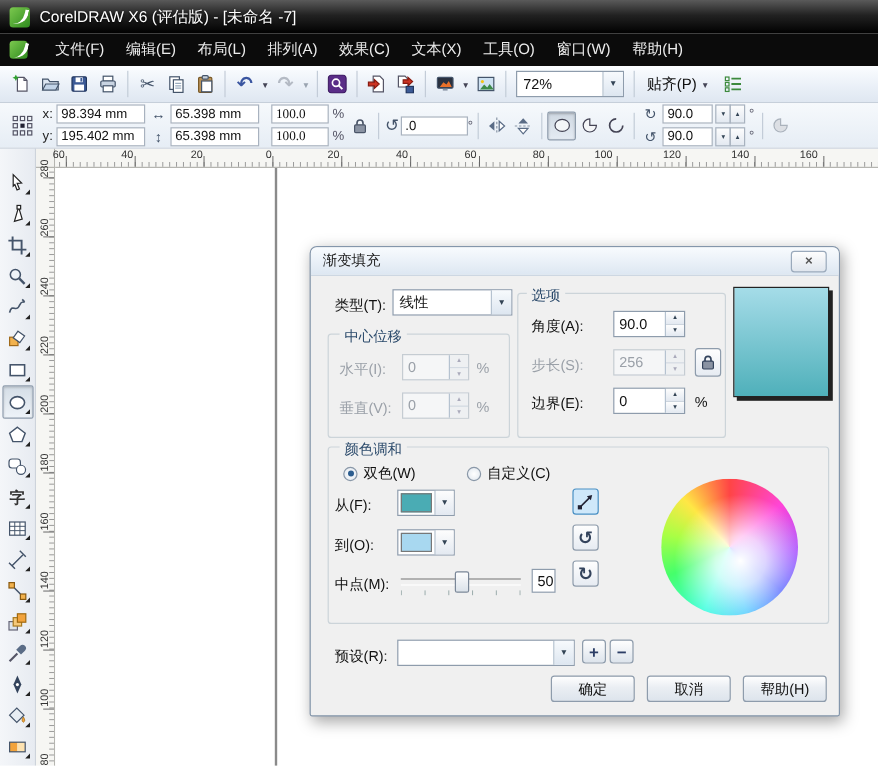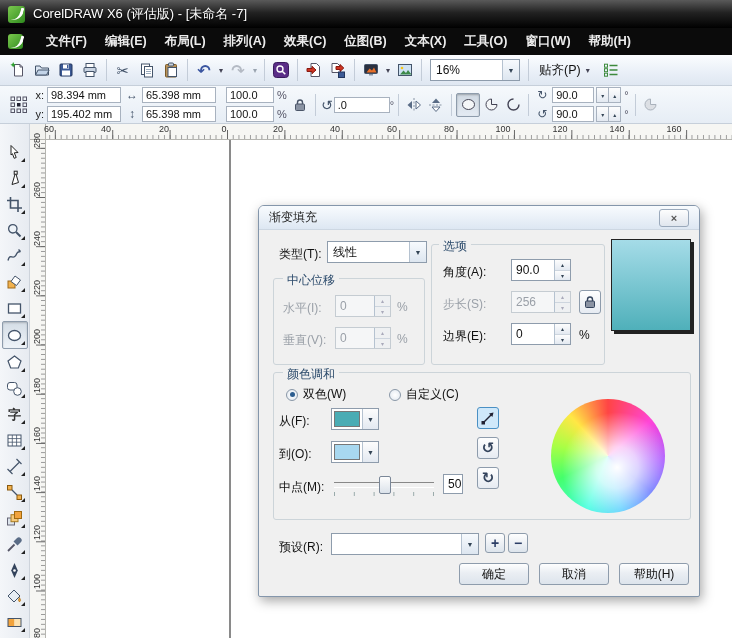--- a/index.html
+++ b/index.html
@@ -7,21 +7,21 @@
   .app{position:relative;width:732px;height:638px;background:#fff;}
 
   
   .titlebar{position:absolute;left:0;top:0;width:732px;height:28px;
     background:linear-gradient(#5a5a5a,#222 45%,#000);display:flex;align-items:center;gap:8px;padding-left:8px;box-sizing:border-box;}
   .corelogo{width:17px;height:17px;border-radius:3px;background:linear-gradient(135deg,#7cc94f,#2e8a1e);position:relative;flex:0 0 auto;}
   .corelogo::after{content:"";position:absolute;left:4px;top:1px;width:8px;height:14px;border-right:3px solid #fff;border-radius:0 0 12px 0;transform:rotate(12deg);}
   .titletext{color:#fff;font-size:13px;text-shadow:0 1px 2px #000;}
 
   
-  .menubar{position:absolute;left:0;top:28px;width:732px;height:27px;background:#0b0b0b;display:flex;align-items:center;gap:0;padding-left:8px;box-sizing:border-box;font-weight:bold;}
+  .menubar{position:absolute;left:0;top:28px;width:732px;height:27px;background:#0b0b0b;display:flex;align-items:center;gap:0;padding-left:8px;box-sizing:border-box;}
   .menubar .corelogo{width:15px;height:15px;margin-right:14px;}
   .mitem{color:#ececec;font-size:12.5px;padding:4px 9px;cursor:default;}
 
   
   .toolbar{position:absolute;left:0;top:55px;width:732px;height:31px;background:linear-gradient(#fbfdff,#e9eff7 60%,#dfe7f1);
     border-bottom:1px solid #c6cfda;display:flex;align-items:center;padding-left:6px;box-sizing:border-box;}
   .tbtn{width:24px;height:24px;display:flex;align-items:center;justify-content:center;border-radius:2px;flex:0 0 auto;}
   .tsep{width:1px;height:22px;background:#c3ccd8;margin:0 4px;flex:0 0 auto;}
   .caret{font-size:8px;color:#445;width:10px;text-align:center;flex:0 0 auto;}
   .glyph{font-size:15px;color:#44546a;line-height:1;}
@@ -32,21 +32,21 @@
   .combobtn{width:16px;height:100%;border-left:1px solid #b5c2d0;background:linear-gradient(#f7fafd,#dde6f0);display:flex;align-items:center;justify-content:center;font-size:7px;color:#345;}
   .snapbtn{display:flex;align-items:center;gap:2px;padding:3px 6px;font-size:12.5px;color:#111;border-radius:2px;}
 
   
   .propbar{position:absolute;left:0;top:86px;width:732px;height:38px;background:linear-gradient(#f6f9fc,#e6edf5);
     border-bottom:1px solid #c6cfda;display:flex;align-items:center;padding-left:6px;box-sizing:border-box;}
   .pcol{display:flex;flex-direction:column;gap:3px;margin:0 2px;}
   .prow{display:flex;align-items:center;gap:3px;height:16px;}
   .plab{font-size:11px;color:#222;width:10px;text-align:right;}
   .pfield{height:14px;border:1px solid #a8b2bf;background:#fff;font-size:11px;color:#111;display:flex;align-items:center;padding:0 3px;}
-  .w72{width:66px;} .w46{width:40px;} .w52{width:48px;} .w40{width:34px;}
+  .w72{width:66px;} .w46{width:40px;font-family:Liberation Serif, serif;} .w52{width:48px;} .w40{width:34px;}
   .ppct{font-size:11px;color:#556;}
   .picon{font-size:12px;color:#44546a;width:14px;text-align:center;}
   .pbtn{width:22px;height:22px;display:flex;align-items:center;justify-content:center;border-radius:2px;}
   .pbtn.pressed{background:linear-gradient(#cfd8e2,#e4ebf3);border:1px solid #8e9cac;box-shadow:inset 0 1px 2px rgba(0,0,0,.25);}
   .spinpair{display:flex;}
   .spb{width:11px;height:14px;border:1px solid #a8b2bf;background:linear-gradient(#fdfdfd,#e3e9f1);font-size:6px;color:#345;display:flex;align-items:center;justify-content:center;margin-left:-1px;}
 
   
   .corner{position:absolute;left:30px;top:124px;width:16px;height:16px;background:#f2f2ef;border-right:1px solid #b5b5b0;border-bottom:1px solid #b5b5b0;box-sizing:border-box;}
   .rulerH{position:absolute;left:46px;top:124px;width:686px;height:16px;background:#f6f6f3;border-bottom:1px solid #b5b5b0;box-sizing:border-box;
@@ -124,21 +124,20 @@
 
   <div class="menubar">
     <div class="corelogo"></div>
     <div style="display:flex">
 
     <span class="mitem">文件(F)</span>
         <span class="mitem">编辑(E)</span>
         <span class="mitem">布局(L)</span>
         <span class="mitem">排列(A)</span>
         <span class="mitem">效果(C)</span>
-        <span class="mitem">位图(B)</span>
         <span class="mitem">文本(X)</span>
         <span class="mitem">工具(O)</span>
         <span class="mitem">窗口(W)</span>
         <span class="mitem">帮助(H)</span>
       </div>
   </div>
 
   <div class="toolbar">
     <div class="tbtn">
         <svg width="16" height="16">
@@ -228,21 +227,21 @@
     <span class="caret">▾</span>
     <div class="tbtn">
         <svg width="16" height="16">
           <rect x="1.5" y="2.5" width="13" height="11" fill="#cfe2f3" stroke="#44546a"></rect>
           <circle cx="5" cy="6" r="1.3" fill="#f5c518"></circle>
           <path d="M3 12.5 l3.5-4 2.5 2.5 2-3 3.5 4.5z" fill="#3d8a4a"></path>
         </svg>
       </div>
     <div class="tsep"></div>
     <div class="zoomcombo">
-      <span class="zval">16%</span>
+      <span class="zval">72%</span>
       <span class="combobtn">▼</span>
     </div>
     <div class="tsep"></div>
     <div class="snapbtn">
       <span>贴齐(P)</span>
       <span class="caret">▾</span>
     </div>
     <div class="tbtn">
         <svg width="16" height="16">
           <path d="M6.5 3.5 h8 M6.5 8 h8 M6.5 12.5 h8" stroke="#3d8a3d" stroke-width="1.6"></path>

